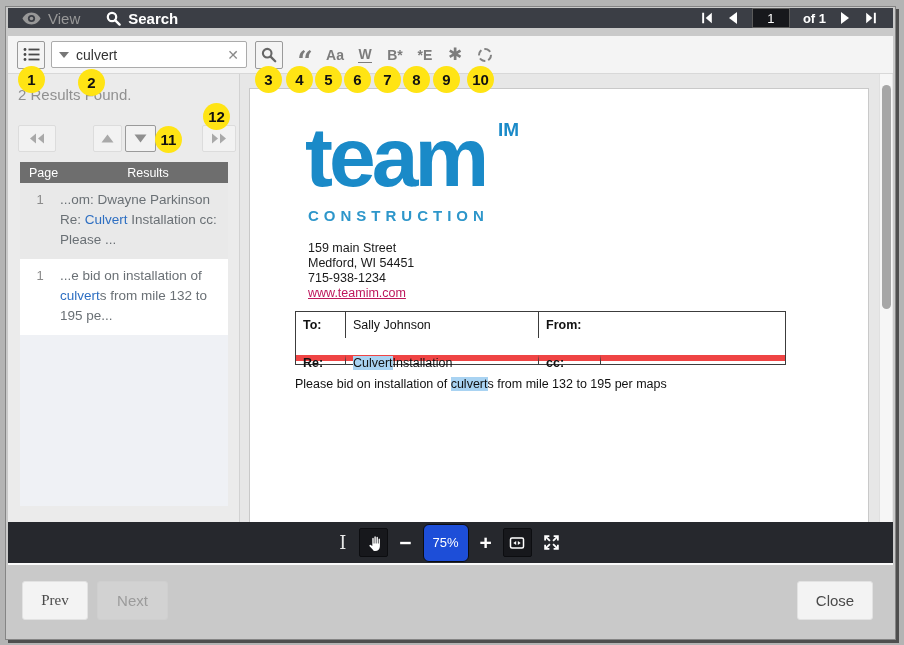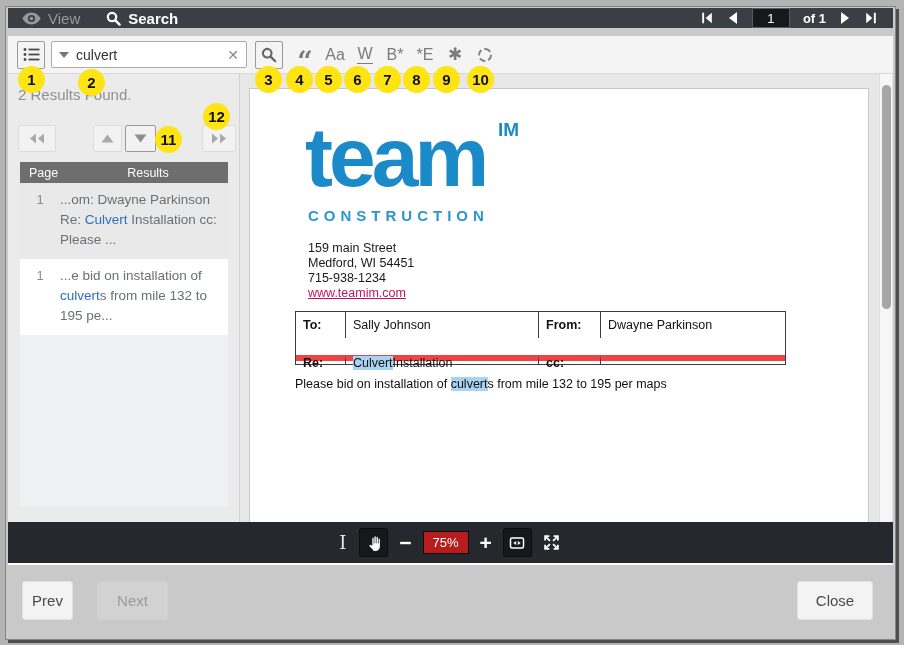--- a/index.html
+++ b/index.html
@@ -32,21 +32,21 @@
   .dd-arrow { width:0; height:0; border-left:5px solid transparent; border-right:5px solid transparent;
               border-top:6px solid #777; margin-right:7px; flex:none; }
   .search-box input { border:none; outline:none; flex:1; font-size:14px; color:#333; background:transparent;
                       font-family:"Liberation Sans",sans-serif; min-width:0; }
   .clear-x { color:#8a8a8a; font-size:14px; margin-left:4px; }
   .go-btn { margin-left:8px; }
   .opts { display:flex; align-items:center; gap:6px; margin-left:10px; }
   .opt { width:24px; height:26px; border:none; background:none; color:#7c7c7c; display:flex;
          align-items:center; justify-content:center; font-family:"Liberation Sans",sans-serif; }
   .opt.quote { font-family:"DejaVu Serif",serif; font-size:27px; font-weight:bold; line-height:10px; padding-top:14px; }
-  .opt.txt { font-size:16px; font-weight:normal; }
+  .opt.txt { font-size:14px; font-weight:bold; }
   .opt.uline span { border-bottom:1.5px solid #7c7c7c; }
   .opt.star { font-size:17px; }
   .dash-circle { width:14px; height:14px; border:2px dashed #828282; border-radius:50%; }
 
   
   .content { position:absolute; left:2px; right:2px; top:67px; height:448px; background:#e7e7e7; }
   .left-panel { position:absolute; left:0; top:0; width:232px; height:448px; background:#ebebeb;
                 border-right:1px solid #d2d2d2; }
   .found { position:absolute; left:10px; top:12px; font-size:15px; color:#909090; }
   .resnav { position:absolute; left:0; top:51px; width:100%; height:27px; }
@@ -93,28 +93,28 @@
   .hl { background:#a9d3f2; }
 
   
   .zoombar { position:absolute; left:2px; right:2px; top:515px; height:41px; background:#26282d;
              display:flex; align-items:center; justify-content:center; gap:9px; }
   .ibeam { font-family:"DejaVu Serif",serif; font-size:18px; color:#e6e6e6; margin-right:4px; }
   .z-darkbtn { width:29px; height:29px; background:#17181c; border:1px solid #0c0d10; border-radius:2px;
                display:flex; align-items:center; justify-content:center; padding:0; }
   .z-plain { background:none; border:none; color:#fff; font-size:21px; font-weight:bold; display:flex;
              align-items:center; justify-content:center; padding:0 2px; }
-  .pct { width:46px; height:23px; background:#b91c1c; border:1px solid #0c0d10; border-radius:0; color:#fff;
+  .pct { width:46px; height:38px; background:#1d4ed8; border:1px solid #0c0d10; border-radius:6px; color:#fff;
          font-size:13px; display:flex; align-items:center; justify-content:center; }
   .sepline { position:absolute; left:2px; right:2px; top:556px; height:2px; background:#fafafa; }
 
   
   .fbtn { position:absolute; top:574px; height:39px; border:1px solid #e2e2e2; border-radius:3px;
           background:#f3f3f3; color:#4a4a4a; font-size:15px; font-family:"Liberation Sans",sans-serif; }
-  .fbtn.prev { left:16px; width:51px; }
+  .fbtn.prev { left:16px; width:66px;font-family:Liberation Serif, serif; }
   .fbtn.next { left:91px; width:71px; background:#d2d2d2; border-color:#cfcfcf; color:#9b9b9b; }
   .fbtn.close { right:22px; width:76px; }
 
   
   .badge-layer { position:absolute; inset:0; pointer-events:none; }
   .badge { position:absolute; width:27px; height:27px; border-radius:50%; background:#ffe414; color:#111;
            font-size:15px; font-weight:600; display:flex; align-items:center; justify-content:center; }
 
   svg { display:block; }
 </style>
@@ -288,21 +288,20 @@
           <div>159 main Street</div>
           <div>Medford, WI 54451</div>
           <div>715-938-1234</div>
           <div><span class="weblink">www.teamim.com</span></div>
         </div>
         <div class="memo">
           <div class="mrow">
             <div class="mcell lab mc1">To:</div>
             <div class="mcell mc2">Sally Johnson</div>
             <div class="mcell lab mc3">From:</div>
-            <div class="mcell mc4">Dwayne Parkinson</div>
           </div>
           <div class="mrow">
             <div class="mcell lab mc1">Re:</div>
             <div class="mcell mc2">
                 <span class="hl">Culvert</span>
                 <span> Installation</span>
               </div>
             <div class="mcell lab mc3">cc:</div>
             <div class="mcell mc4"></div>
           </div>

